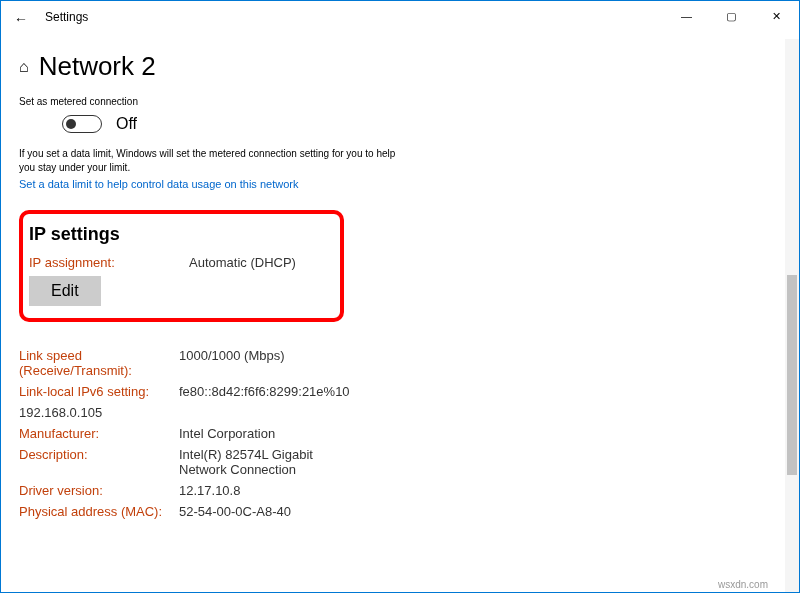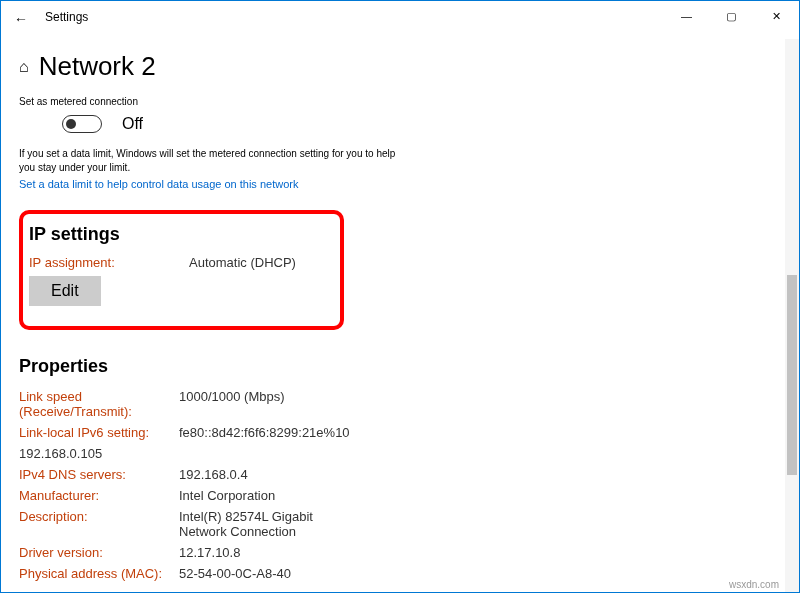--- a/index.html
+++ b/index.html
@@ -30,60 +30,60 @@
       height: calc(100% - 32px); overflow: hidden;
     }
     .header {
       display: flex; align-items: center; gap: 10px;
       margin-top: 10px; margin-bottom: 14px;
     }
     .header h1 { font-size: 26px; font-weight: 400; }
     .home-icon { font-size: 16px; }
     .section-label { font-size: 10px; color: #000; }
     .toggle-row {
-      display: flex; align-items: flex-end; gap: 20px;
+      display: flex; align-items: flex-end; gap: 14px;
       margin-top: 8px; margin-bottom: 14px; padding-left: 43px;
     }
     .toggle {
       width: 40px; height: 18px; border: 1px solid #333;
       border-radius: 10px; position: relative; cursor: pointer;
     }
     .toggle .knob {
       width: 10px; height: 10px; background: #333; border-radius: 50%;
       position: absolute; top: 3px; left: 3px;
     }
     .description {
       font-size: 10px; color: #000; max-width: 380px; line-height: 1.35;
       margin-bottom: 4px;
     }
     .link { color: #0066cc; font-size: 11px; cursor: pointer; }
     .highlight-box {
       border: 4px solid #f00; border-radius: 10px;
-      padding: 10px 10px 20px 6px; margin-top: 20px; width: 325px;
+      padding: 10px 10px 12px 6px; margin-top: 20px; width: 325px;
     }
     h2 { font-size: 18px; font-weight: 600; margin-bottom: 10px; }
     .kv-row { display: flex; font-size: 13px; margin-bottom: 6px; }
     .kv-row .k { width: 160px; color: #c2410c; }
     .kv-row .v { color: #333; max-width: 180px; }
     .btn {
       background: #ccc; border: none; padding: 6px 22px;
       font-size: 16px; cursor: pointer;
     }
     .properties { margin-top: 26px; }
     .properties h2 { margin-bottom: 12px; }
     .scrollbar {
       position: absolute; right: 0; top: 38px; bottom: 0; width: 14px;
       background: #f5f5f5;
     }
     .scrollbar .thumb {
       position: absolute; left: 2px; width: 10px; top: 236px; height: 200px;
       background: #c2c2c2;
     }
     .watermark {
-      position: absolute; bottom: 2px; right: 20px;
+      position: absolute; bottom: 2px; right: 31px;
       font-size: 10px; color: #999;
     }
   </style>
 </head>
 <body>
 
 <div class="titlebar">
   <div class="back">←</div>
   <div class="title">Settings</div>
 </div>
@@ -115,35 +115,30 @@
   <div class="highlight-box">
     <h2>IP settings</h2>
     <div class="kv-row">
       <div class="k">IP assignment:</div>
       <div class="v">Automatic (DHCP)</div>
     </div>
     <button class="btn">Edit</button>
   </div>
 
   <div class="properties">
-    <h2>Properties</h2>
     <div class="kv-row">
       <div class="k">Link speed (Receive/Transmit):</div>
       <div class="v">1000/1000 (Mbps)</div>
     </div>
     <div class="kv-row">
       <div class="k">Link-local IPv6 setting:</div>
       <div class="v">fe80::8d42:f6f6:8299:21e%10</div>
     </div>
     <div class="kv-row">
       <div class="v">192.168.0.105</div>
-    </div>
-    <div class="kv-row">
-      <div class="k">IPv4 DNS servers:</div>
-      <div class="v">192.168.0.4</div>
     </div>
     <div class="kv-row">
       <div class="k">Manufacturer:</div>
       <div class="v">Intel Corporation</div>
     </div>
     <div class="kv-row">
       <div class="k">Description:</div>
       <div class="v">Intel(R) 82574L Gigabit Network Connection</div>
     </div>
     <div class="kv-row" style="margin-top:6px">

